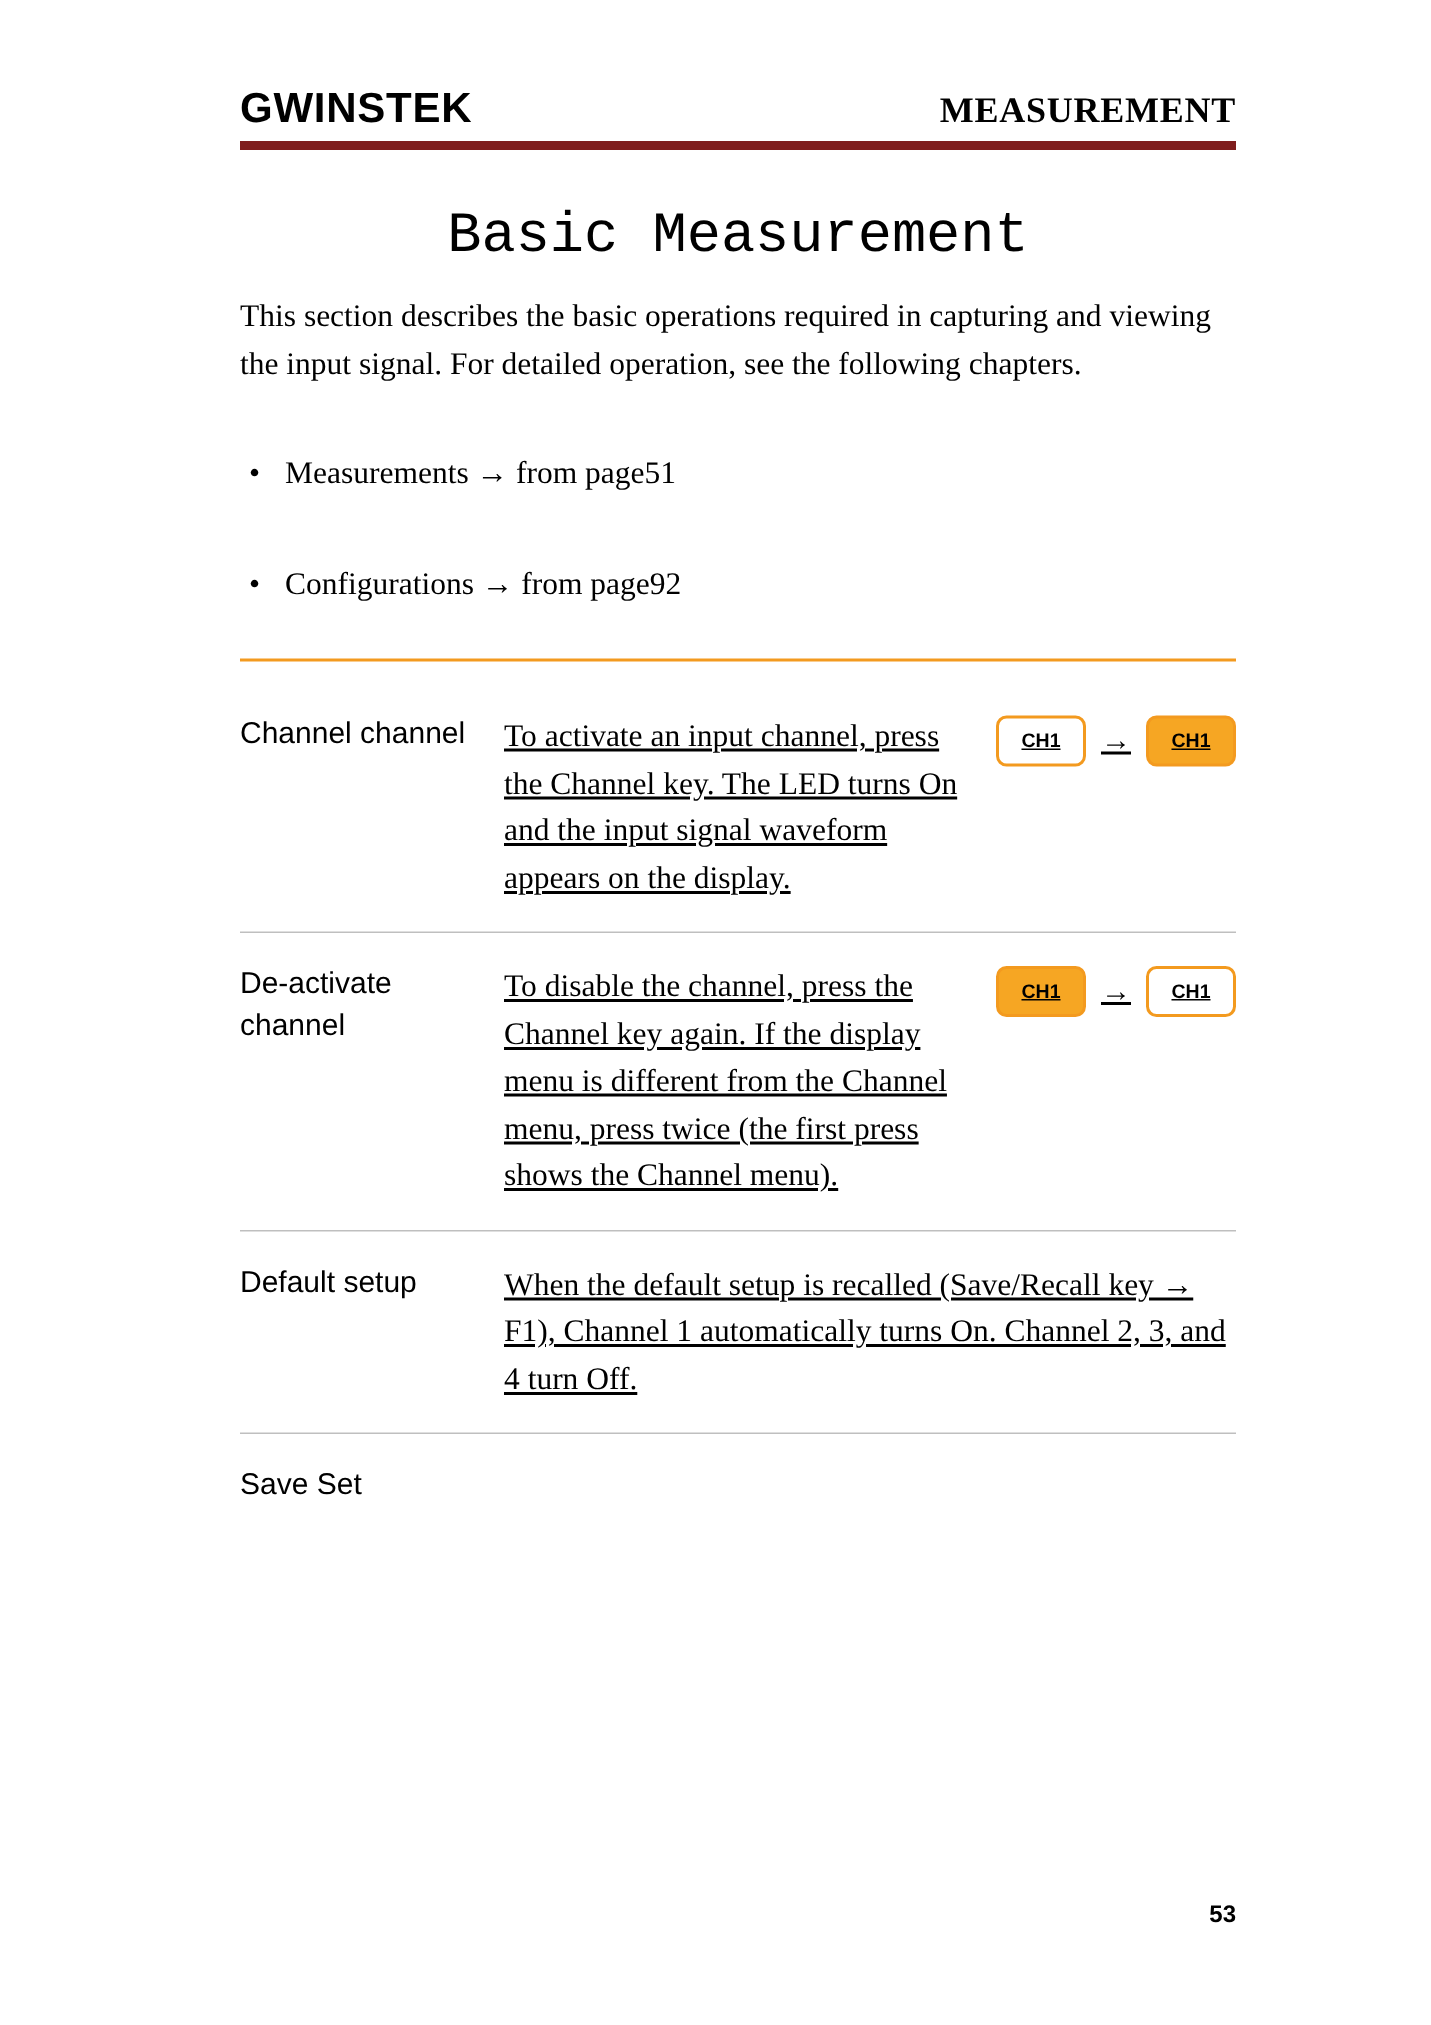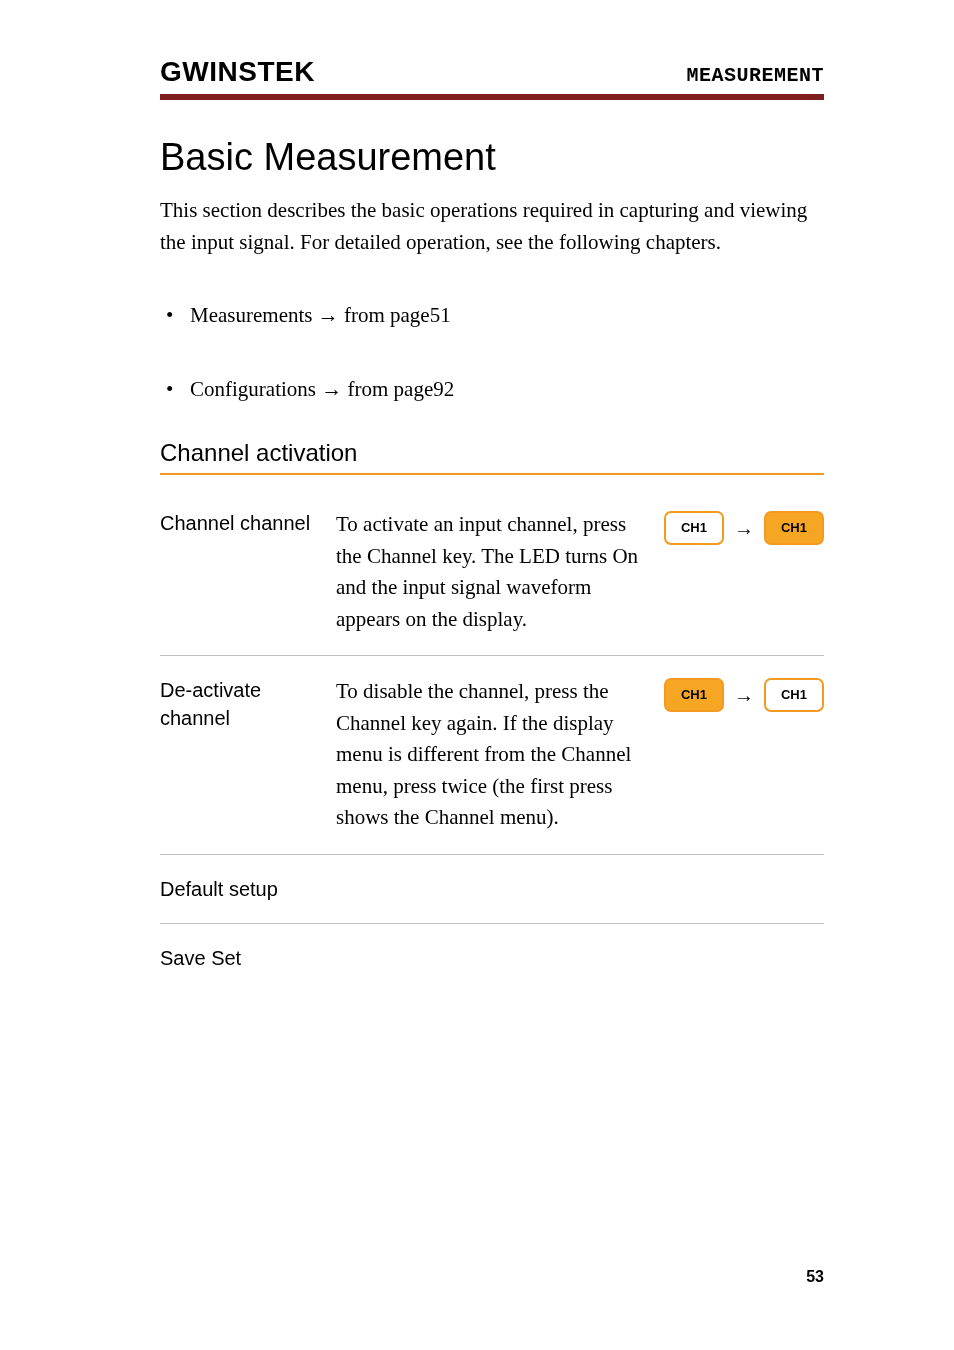--- a/index.html
+++ b/index.html
@@ -22,31 +22,32 @@
     padding-bottom: 6px;
     margin-bottom: 36px;
   }
   .logo {
     font-family: Arial, sans-serif;
     font-weight: 900;
     font-size: 28px;
     letter-spacing: 0.5px;
   }
   .header-right {
+    font-family: Liberation Serif, serif;
+    font-weight: 600;
+    font-size: 24px;
+    letter-spacing: 0.5px;
+  }
+  h1 {
     font-family: Liberation Mono, monospace;
-    font-weight: 600;
-    font-size: 20px;
-    letter-spacing: 0.5px;
-  }
-  h1 {
-    font-family: Liberation Sans, sans-serif;
     font-weight: 400;
     font-size: 38px;
     margin-bottom: 16px;
     color: #000;
+    text-align: center;
   }
   .intro {
     font-size: 21px;
     line-height: 1.5;
     margin-bottom: 18px;
   }
   ul.bullets {
     list-style: none;
     padding-left: 4px;
     margin-bottom: 34px;
@@ -92,20 +93,21 @@
     line-height: 1.4;
     color: #000;
   }
   .col-body {
     flex: 1;
     font-size: 21px;
     line-height: 1.5;
     display: flex;
     gap: 14px;
     align-items: flex-start;
+    text-decoration: underline;
   }
   .col-text { flex: 1; }
   .col-graphic {
     flex: 0 0 auto;
     display: flex;
     align-items: center;
     gap: 10px;
     padding-top: 2px;
   }
   .keycap {
@@ -152,21 +154,20 @@
 
   <h1>Basic Measurement</h1>
 
   <p class="intro">This section describes the basic operations required in capturing and viewing the input signal. For detailed operation, see the following chapters.</p>
 
   <ul class="bullets">
     <li>Measurements → from page51</li>
     <li>Configurations → from page92</li>
   </ul>
 
-  <h2>Channel activation</h2>
   <hr class="orange-rule">
 
   <div class="row">
     <div class="col-label">Channel channel</div>
     <div class="col-body">
       <div class="col-text">To activate an input channel, press the Channel key. The LED turns On and the input signal waveform appears on the display.</div>
       <div class="col-graphic">
         <span class="keycap">
             <span>CH1</span>
           </span>
@@ -189,20 +190,23 @@
         <span class="arrow">→</span>
         <span class="keycap">
             <span>CH1</span>
           </span>
       </div>
     </div>
   </div>
 
   <div class="row">
     <div class="col-label">Default setup</div>
+    <div class="col-body">
+      <div class="col-text">When the default setup is recalled (Save/Recall key → F1), Channel 1 automatically turns On. Channel 2, 3, and 4 turn Off.</div>
+    </div>
   </div>
 
   <div class="row last">
     <div class="col-label">Save Set</div>
   </div>
 
 </div>
 
 <div class="page-number">53</div>
 

